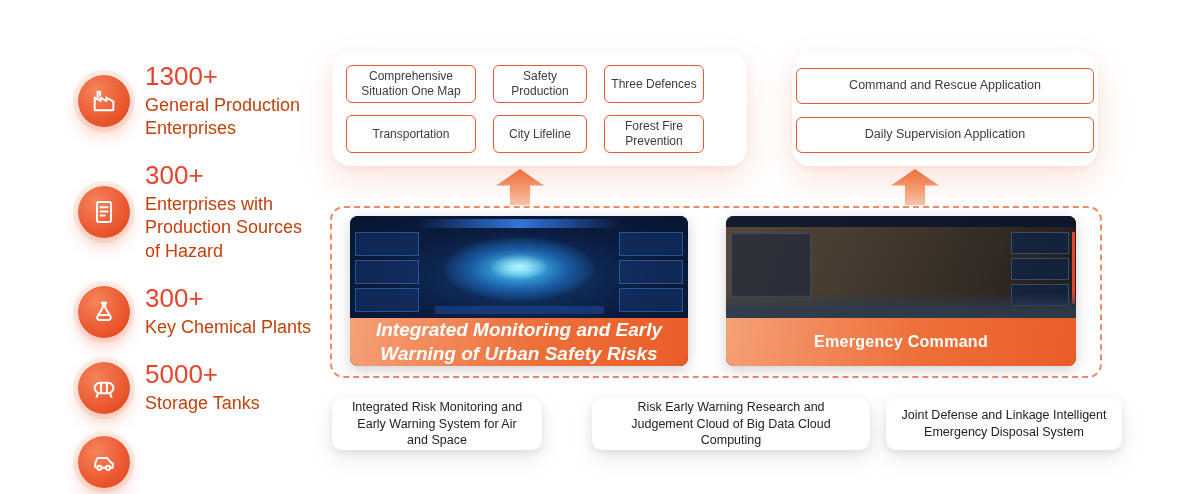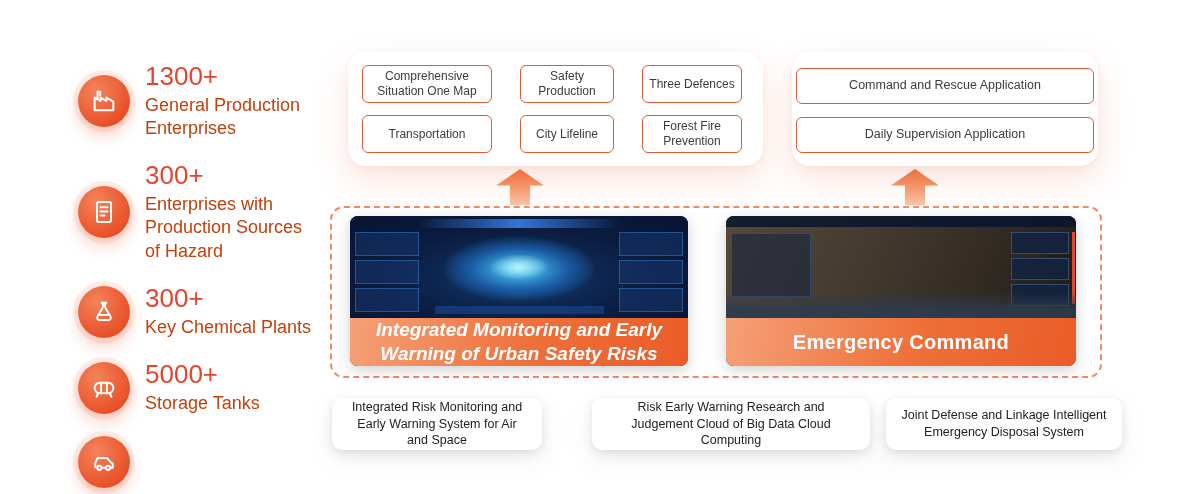--- a/index.html
+++ b/index.html
@@ -23,22 +23,22 @@
   .stat-icon svg{width:28px;height:28px;}
   .stat-text{width:182px;}
   .stat-value{font-size:26px;font-weight:normal;color:#e8432c;line-height:1.1;}
   .stat-label{font-size:18px;color:#c2410c;line-height:1.3;margin-top:3px;}
 
   
   .panel{
     position:absolute;background:#ffffff;border-radius:18px;box-sizing:border-box;
     box-shadow:0 2px 6px rgba(235,120,80,0.10), 0 14px 34px rgba(235,120,80,0.20);
   }
-  .panel-left{left:348px;top:52px;width:415px;height:114px;padding:13px 14px;
-    display:grid;grid-template-columns:130px 94px 100px;gap:12px 28px;}
+  .panel-left{left:332px;top:52px;width:415px;height:114px;padding:13px 14px;
+    display:grid;grid-template-columns:130px 94px 100px;gap:12px 17px;}
   .panel-right{left:792px;top:52px;width:306px;height:114px;padding:16px 4px;
     display:flex;flex-direction:column;gap:13px;}
   .tag{
     border:1px solid #e45a33;border-radius:6px;background:#fff;color:#3c3c3c;
     font-size:12px;line-height:1.25;box-sizing:border-box;
     display:flex;align-items:center;justify-content:center;text-align:center;
     padding:4px 6px;min-height:34px;
   }
   .tag-wide{min-height:36px;font-size:12.5px;}
 
@@ -88,21 +88,21 @@
   .t1{top:16px;} .t2{top:42px;} .t3{top:68px;}
   .sat-scroll{position:absolute;right:1px;top:16px;width:3px;height:72px;background:#e8432c;}
   .sat-water{position:absolute;bottom:0;left:0;right:0;height:26px;
     background:linear-gradient(180deg, rgba(40,50,60,0) 0%, rgba(45,60,78,0.9) 70%);}
   .caption{
     height:48px;flex:none;display:flex;align-items:center;justify-content:center;text-align:center;
     color:#fff;font-weight:bold;padding:0 10px;
     background:linear-gradient(100deg,#f5a077 0%,#ee6f39 55%,#ea5c28 100%);
   }
   .caption-sm{font-size:19px;line-height:1.25;font-style:italic;}
-  .caption-lg{font-size:20px;letter-spacing:0.3px;}
+  .caption-lg{font-size:16px;letter-spacing:0.3px;}
 
   
   .sys-card{
     position:absolute;top:398px;height:52px;background:#fff;border-radius:10px;box-sizing:border-box;
     box-shadow:0 3px 10px rgba(0,0,0,0.10), 0 10px 24px rgba(150,150,150,0.14);
     display:flex;align-items:center;justify-content:center;text-align:center;
     font-size:12.5px;color:#222;line-height:1.35;padding:0 14px;
   }
   .sys-1{left:332px;width:210px;}
   .sys-2{left:592px;width:278px;}

